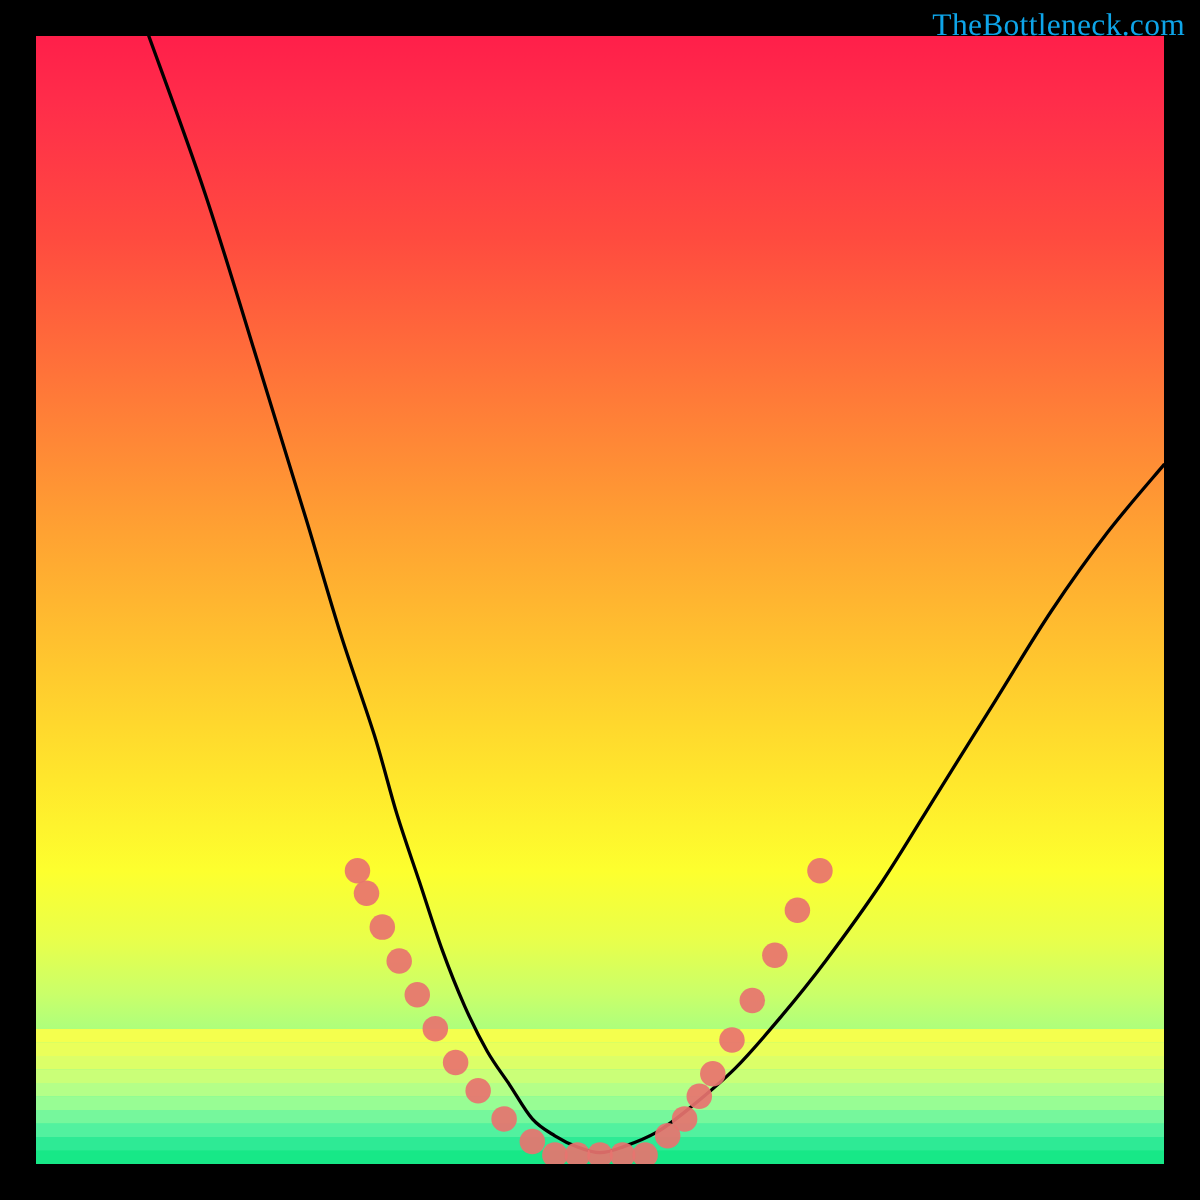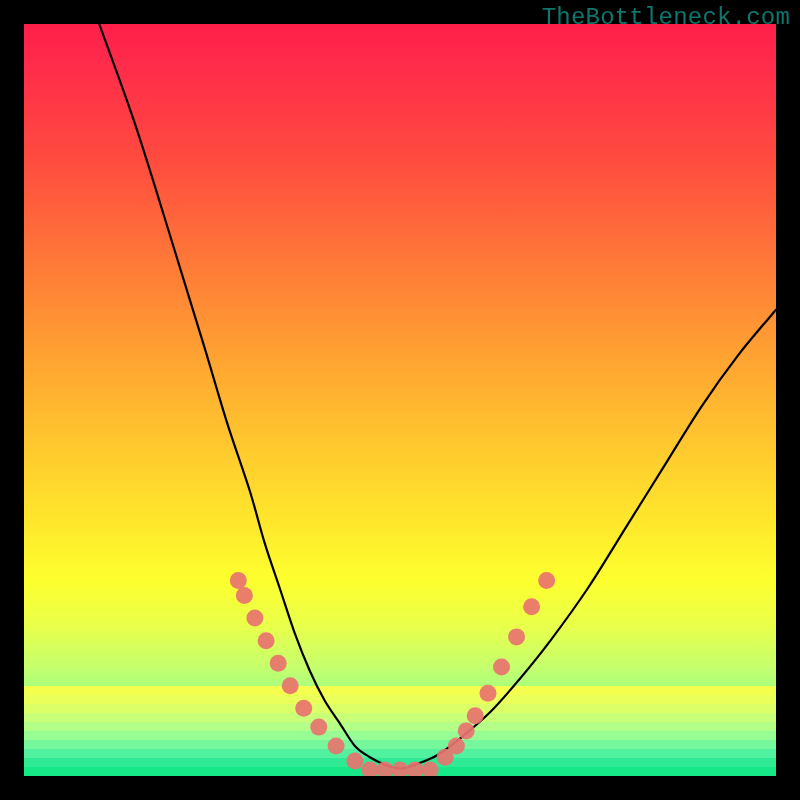--- a/index.html
+++ b/index.html
@@ -48,23 +48,23 @@
     display: flex;
     flex-direction: column;
   }
   .bottom-stripes div {
     flex: 1;
   }
   .watermark {
     position: absolute;
     top: 4px;
     right: 10px;
-    font-family: Liberation Mono, monospace;
-    font-size: 24px;
-    color: #0f766e;
+    font-family: Liberation Serif, serif;
+    font-size: 21px;
+    color: #0ea5e9;
     letter-spacing: 0.2px;
     font-weight: 500;
   }
   svg.curve {
     position: absolute;
     left: 0;
     top: 0;
     width: 752px;
     height: 752px;
   }

